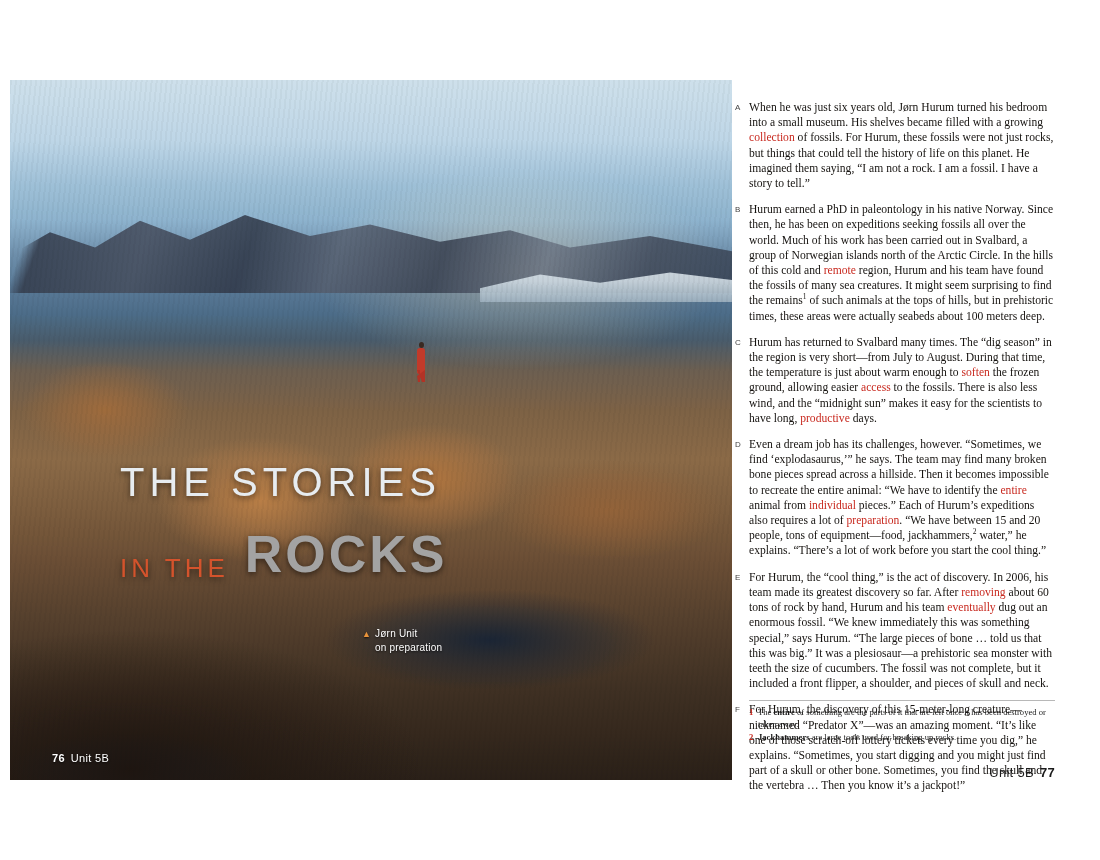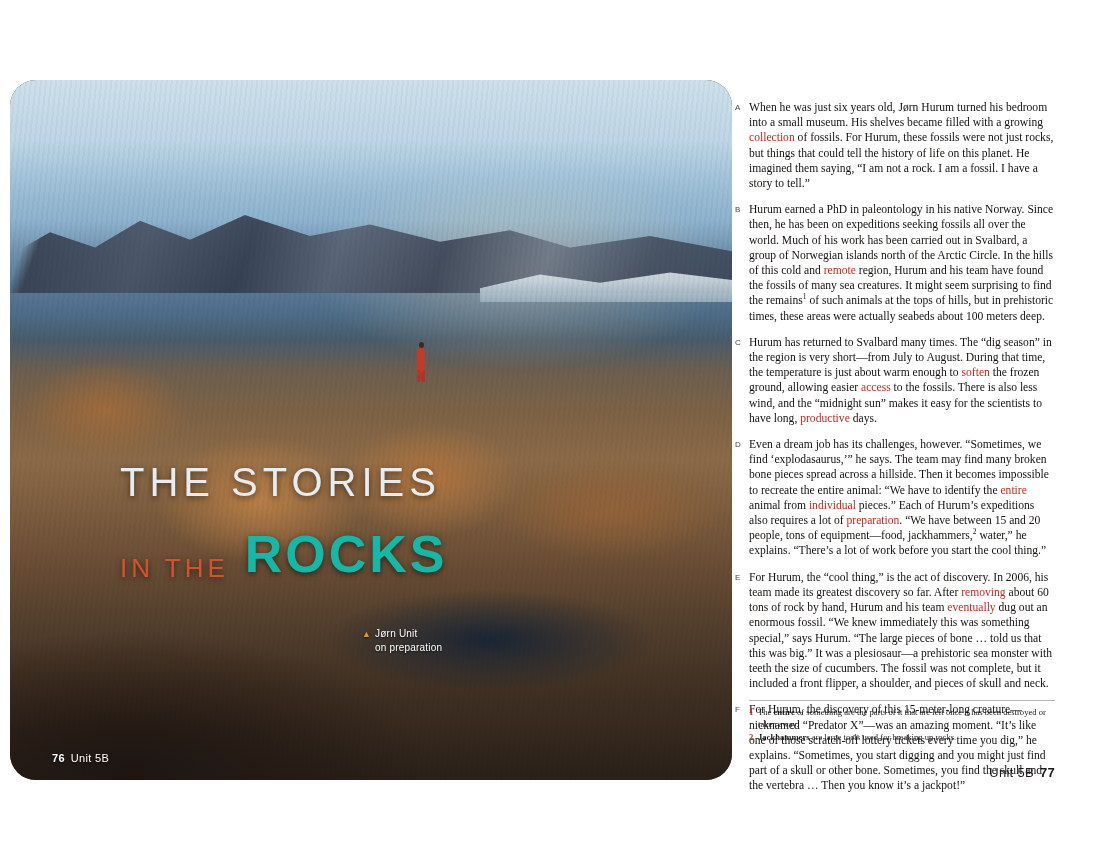--- a/index.html
+++ b/index.html
@@ -22,21 +22,20 @@
 
   
   .left-page {
     position: absolute;
     left: 10px;
     top: 80px;
     width: 722px;
     height: 700px;
     overflow: hidden;
     background: #3a3026;
-    border-radius: 26px;
   }
   .photo {
     position: absolute;
     inset: 0;
     
     background:
       
       radial-gradient(ellipse 420px 200px at 120px 690px, rgba(30,20,14,0.95) 0%, rgba(30,20,14,0) 70%),
       
       radial-gradient(ellipse 230px 70px at 480px 560px, rgba(24,36,52,0.95) 0%, rgba(24,36,52,0) 72%),
@@ -151,21 +150,21 @@
     font-weight: 400;
     font-size: 26px;
     letter-spacing: 4px;
     color: #d4532c;
   }
   .title-rocks {
     font-family: "Liberation Sans", sans-serif;
     font-weight: 700;
     font-size: 52px;
     letter-spacing: 3px;
-    color: #14b8a6;
+    color: #a3a3a3;
   }
   .folio-left {
     position: absolute;
     left: 42px;
     bottom: 16px;
     color: #ffffff;
     font-family: "Liberation Sans", sans-serif;
     font-size: 11px;
     letter-spacing: 0.3px;
     text-shadow: 0 1px 2px rgba(0,0,0,0.6);

